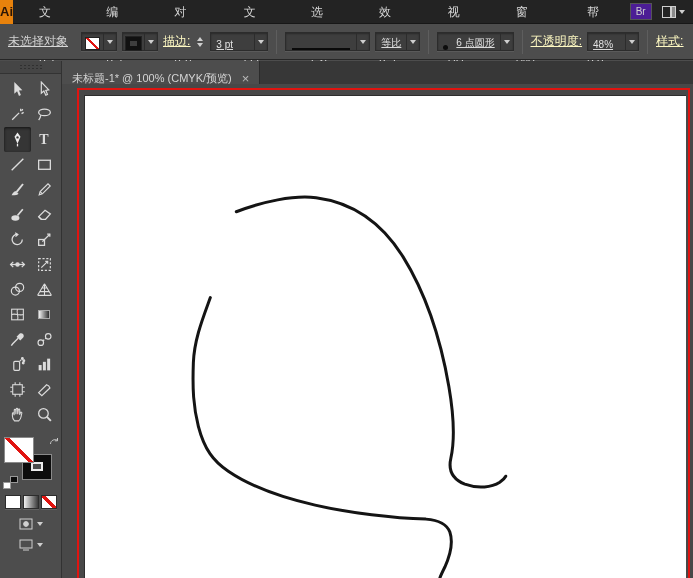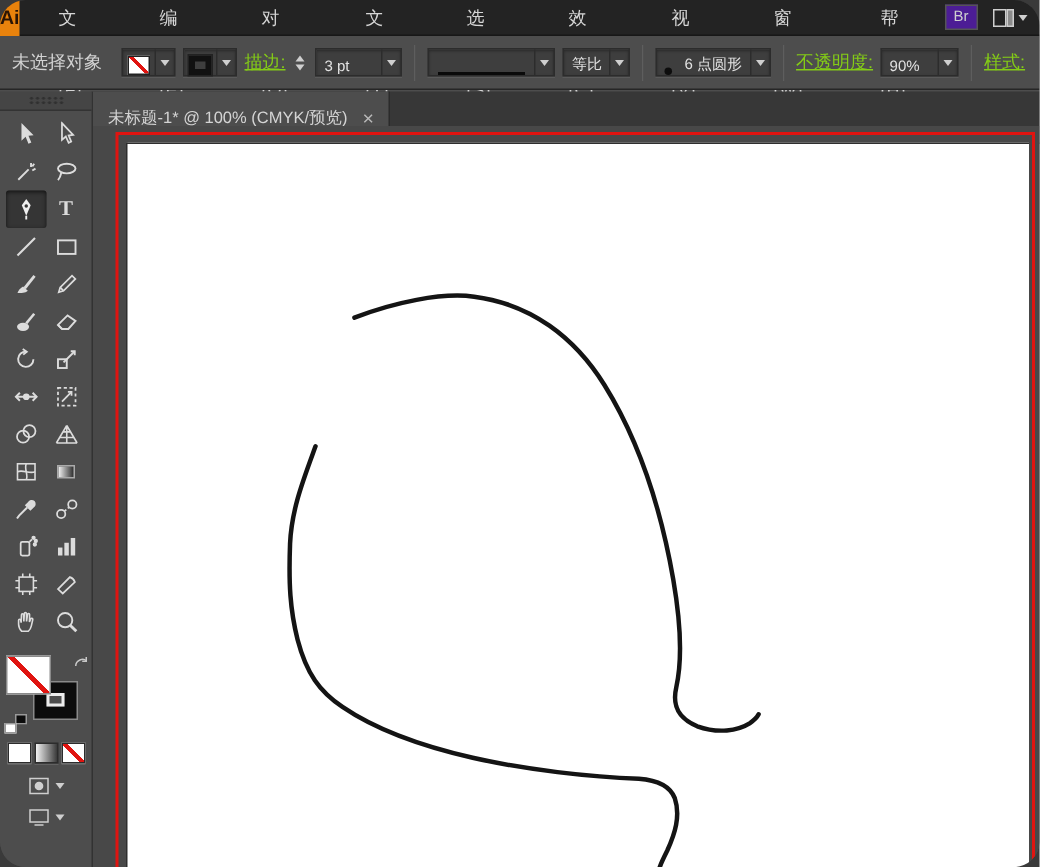--- a/index.html
+++ b/index.html
@@ -2,21 +2,21 @@
 <html><head>
 <meta charset="utf-8">
 <style>
   * { box-sizing: border-box; margin: 0; padding: 0; }
   body {
     font-family: "Liberation Sans", "DejaVu Sans", sans-serif;
     background: #3a3a3a;
   }
   .app {
     position: relative; width: 693px; height: 578px;
-    overflow: hidden; background: #4d4d4d; color: #d8d8d8; font-size: 12px; border-radius: 17px;
+    overflow: hidden; background: #4d4d4d; color: #d8d8d8; font-size: 12px;
   }
 
   
   .menubar {
     position: absolute; top: 0; left: 0; right: 0; height: 24px;
     background: #232323; border-bottom: 1px solid #171717;
     display: flex; align-items: center;
   }
   .ai-logo {
     width: 30px; height: 24px; background: #e8820c; color: #2a1505;
@@ -29,24 +29,24 @@
     width: 22px; height: 17px; background: #4c1d95; border: 1px solid #555;
     color: #cfcfcf; font-size: 10px; display: flex; align-items: center; justify-content: center;
   }
   .arrange-btn { display: flex; align-items: center; gap: 3px; }
 
   
   .controlbar {
     position: absolute; top: 24px; left: 0; right: 0; height: 36px;
     background: #4d4d4d; border-bottom: 1px solid #262626;
     display: flex; align-items: center; padding: 0 8px; gap: 5px;
-    white-space: nowrap; overflow: hidden;
+    white-space: nowrap; overflow: hidden; text-decoration: underline;
   }
   .status { color: #d2d2d2; margin-right: 8px; }
-  .link { color: #84cc16; text-decoration: underline; }
+  .link { color: #fef9c3; text-decoration: underline; }
   .combo {
     height: 19px; background: #3e3e3e; border: 1px solid #2c2c2c;
     box-shadow: inset 0 1px 2px rgba(0,0,0,.35), 0 1px 0 rgba(255,255,255,.08);
     display: flex; align-items: flex-end; font-size: 10px; color: #e2e2e2;
   }
   .combo .val { padding: 0 5px; }
   .combo .arrow-box {
     width: 13px; height: 100%; display: flex; align-items: center; justify-content: center;
     border-left: 1px solid #2c2c2c;
   }
@@ -198,21 +198,21 @@
       <span class="val">6 点圆形</span>
       <span class="arrow-box">
           <span class="arr-dn"></span>
         </span>
     </div>
 
     <span class="sep"></span>
 
     <span class="link">不透明度:</span>
     <div class="combo" style="width:52px">
-      <span class="val" style="flex:1">90%</span>
+      <span class="val" style="flex:1">48%</span>
       <span class="arrow-box">
           <span class="arr-dn"></span>
         </span>
     </div>
 
     <span class="sep"></span>
 
     <span class="link">样式:</span>
   </div>
 

